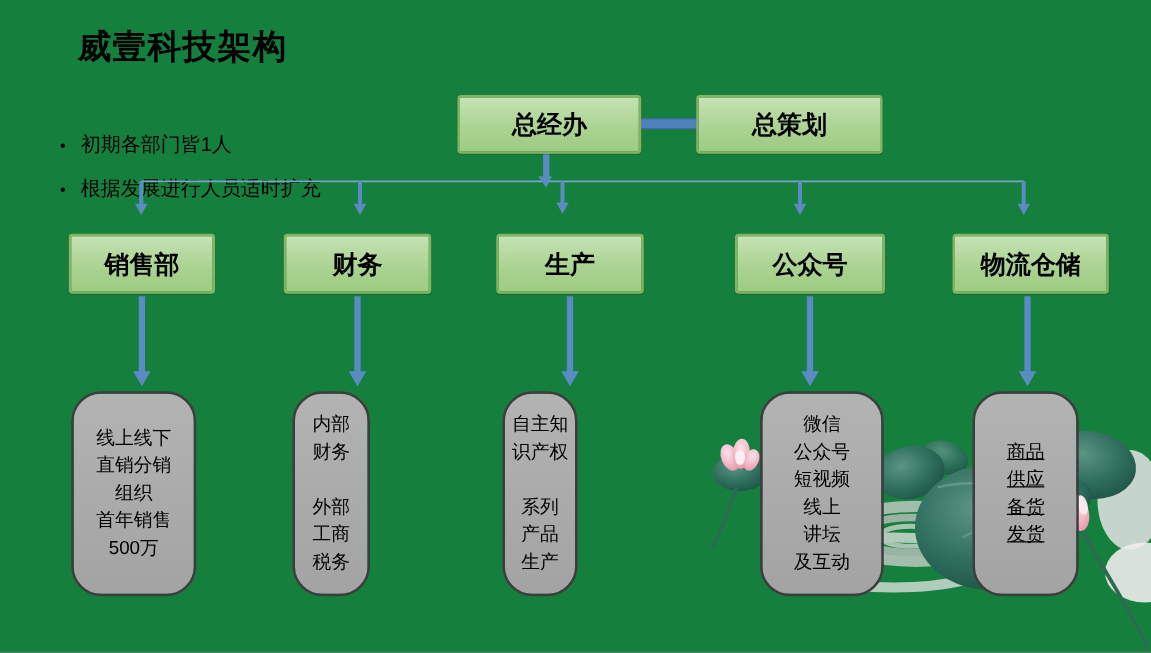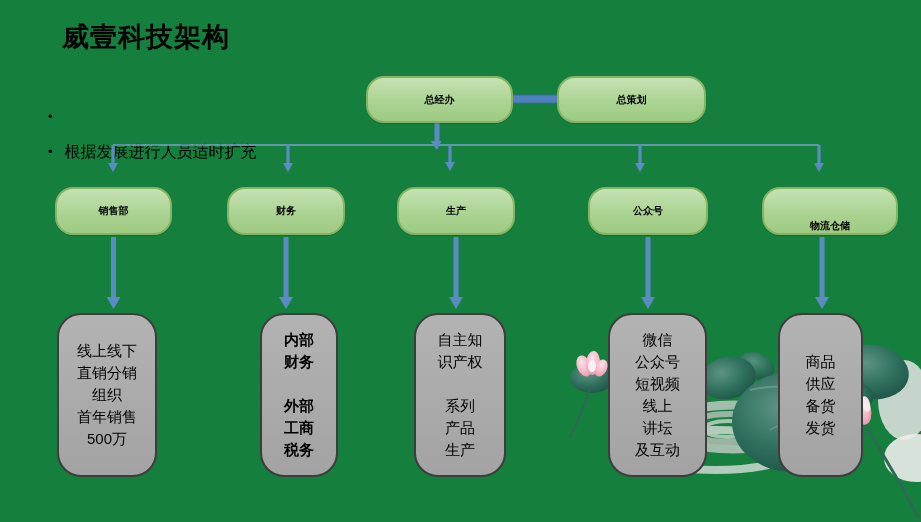--- a/index.html
+++ b/index.html
@@ -23,67 +23,68 @@
     display:flex;align-items:flex-start;z-index:2;
   }
   .bullet .dot{font-size:13px;margin-right:12px;line-height:21px;}
   .bullet-1{top:106px;}
   .bullet-2{top:141px;}
   
   .node{
     position:absolute;
     box-sizing:border-box;
     border:2px solid #85b364;
-    border-radius:18px;
+    border-radius:3px;
     background:linear-gradient(180deg,#c6e2b4 0%,#abd392 55%,#9ecb82 100%);
     display:flex;align-items:center;justify-content:center;
-    font-size:10px;font-weight:bold;
+    font-size:20px;font-weight:bold;
     z-index:5;
     box-shadow:0 1px 1px rgba(0,0,0,0.15);
   }
   .n-gm{left:366px;top:76px;width:147px;height:47px;}
   .n-cp{left:557px;top:76px;width:149px;height:47px;}
   .n-sales{left:55px;top:187px;width:117px;height:48px;}
   .n-finance{left:227px;top:187px;width:118px;height:48px;}
   .n-production{left:397px;top:187px;width:118px;height:48px;}
   .n-wechat{left:588px;top:187px;width:120px;height:48px;}
-  .n-logistics{left:762px;top:187px;width:136px;height:48px;align-items:flex-end;}
+  .n-logistics{left:762px;top:187px;width:125px;height:48px;}
   
   .duty{
     position:absolute;top:313px;height:164px;
     box-sizing:border-box;
     border:2px solid #3d3d3d;
     border-radius:24px;
     background:linear-gradient(180deg,#b3b3b3 0%,#a3a3a3 100%);
     display:flex;align-items:center;justify-content:center;
     text-align:center;
     font-size:15px;line-height:22px;
     white-space:pre-line;
     z-index:3;
   }
   .d-sales{left:57px;width:100px;}
-  .d-finance{left:260px;width:78px;font-weight:bold;}
-  .d-production{left:414px;width:92px;}
+  .d-finance{left:234px;width:62px;}
+  .d-production{left:402px;width:60px;}
   .d-wechat{left:608px;width:99px;}
-  .d-logistics{left:778px;width:85px;}
+  .d-logistics{left:778px;width:85px;text-decoration:underline;}
   
   .connectors{position:absolute;left:0;top:0;z-index:4;pointer-events:none;}
   .decoration{position:absolute;left:500px;top:330px;z-index:1;pointer-events:none;}
 </style>
 </head>
 <body>
 
 <div class="slide">
 
   <div class="title">
     <div>威壹科技架构</div>
   </div>
 
   <div class="bullet bullet-1">
     <span class="dot">•</span>
+    <span>初期各部门皆1人</span>
   </div>
   <div class="bullet bullet-2">
     <span class="dot">•</span>
     <span>根据发展进行人员适时扩充</span>
   </div>
 
   <svg class="decoration" width="421" height="192" viewBox="0 0 421 192">
     <defs>
       <radialGradient id="leafG" cx="40%" cy="35%" r="75%">
         <stop offset="0%" stop-color="#5d9484"></stop>

